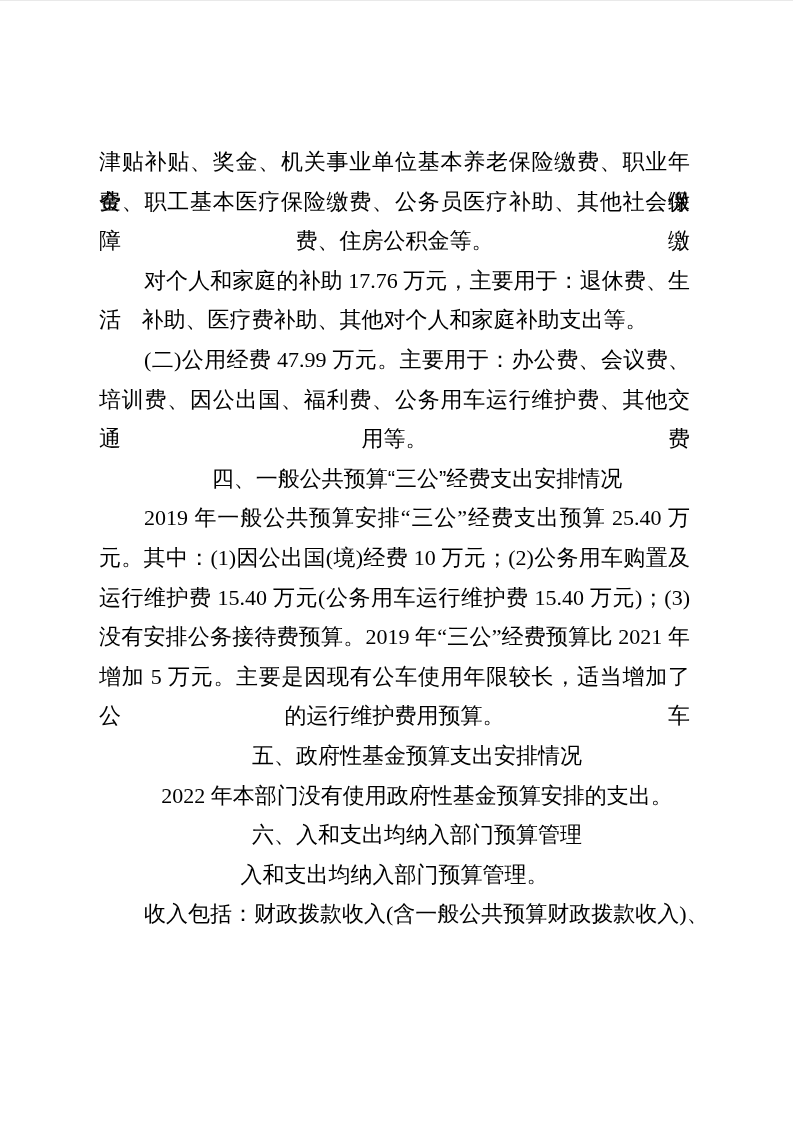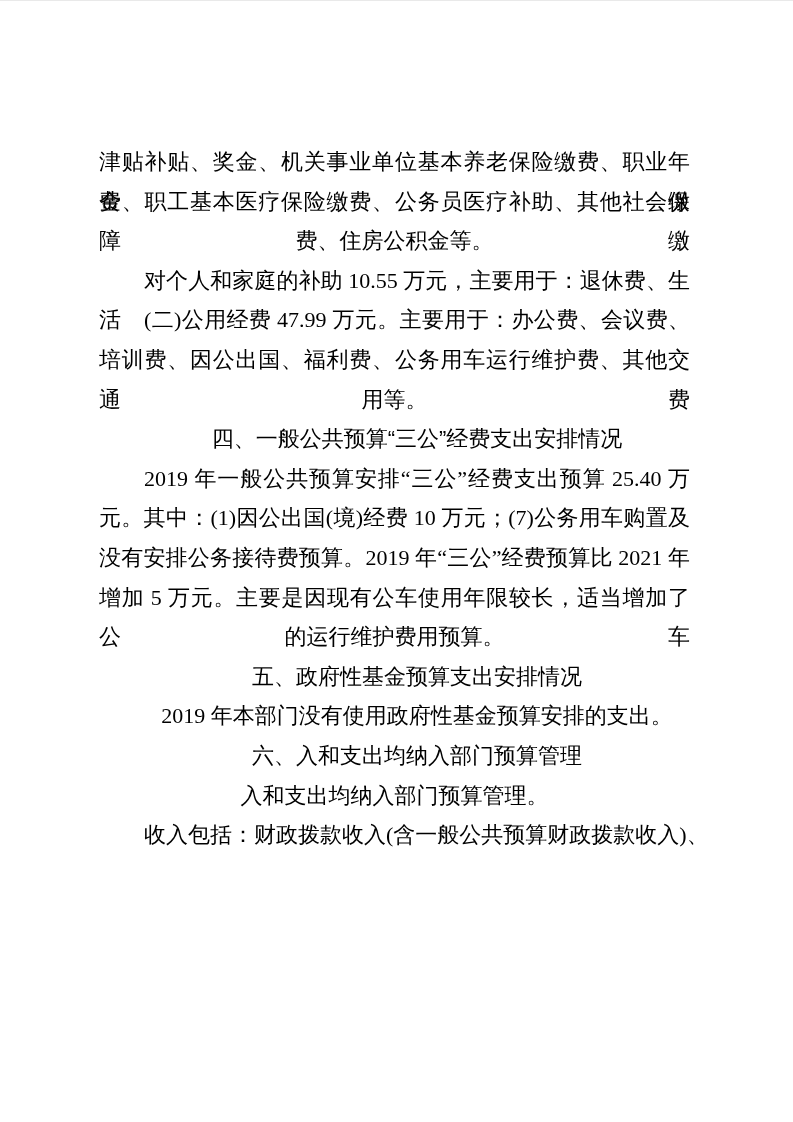--- a/index.html
+++ b/index.html
@@ -49,29 +49,31 @@
   }
 </style>
 </head>
 <body>
 
 <div class="page">
   <div class="text-block">
       <div class="line fill">津贴补贴、奖金、机关事业单位基本养老保险缴费、职业年金缴</div>
       <div class="line fill">费、职工基本医疗保险缴费、公务员医疗补助、其他社会保障缴</div>
       <div class="line">费、住房公积金等。</div>
-      <div class="line indent fill">对个人和家庭的补助 10.55 万元，主要用于：退休费、生活</div>
+      <div class="line indent fill">对个人和家庭的补助 17.76 万元，主要用于：退休费、生活</div>
+      <div class="line">补助、医疗费补助、其他对个人和家庭补助支出等。</div>
       <div class="line indent fill">(二)公用经费 47.99 万元。主要用于：办公费、会议费、</div>
       <div class="line fill">培训费、因公出国、福利费、公务用车运行维护费、其他交通费</div>
       <div class="line">用等。</div>
       <div class="line heading indent">四、一般公共预算“三公”经费支出安排情况</div>
       <div class="line indent fill">2019 年一般公共预算安排“三公”经费支出预算 25.40 万</div>
-      <div class="line fill">元。其中：(1)因公出国(境)经费 10 万元；(7)公务用车购置及</div>
+      <div class="line fill">元。其中：(1)因公出国(境)经费 10 万元；(2)公务用车购置及</div>
+      <div class="line fill">运行维护费 15.40 万元(公务用车运行维护费 15.40 万元)；(3)</div>
       <div class="line fill">没有安排公务接待费预算。2019 年“三公”经费预算比 2021 年</div>
       <div class="line fill">增加 5 万元。主要是因现有公车使用年限较长，适当增加了公车</div>
       <div class="line">的运行维护费用预算。</div>
       <div class="line heading indent">五、政府性基金预算支出安排情况</div>
-      <div class="line indent">2019 年本部门没有使用政府性基金预算安排的支出。</div>
+      <div class="line indent">2022 年本部门没有使用政府性基金预算安排的支出。</div>
       <div class="line heading indent">六、入和支出均纳入部门预算管理</div>
       <div class="line">入和支出均纳入部门预算管理。</div>
       <div class="line indent">收入包括：财政拨款收入(含一般公共预算财政拨款收入)、</div>
     </div>
 </div>
 
 </body></html>

